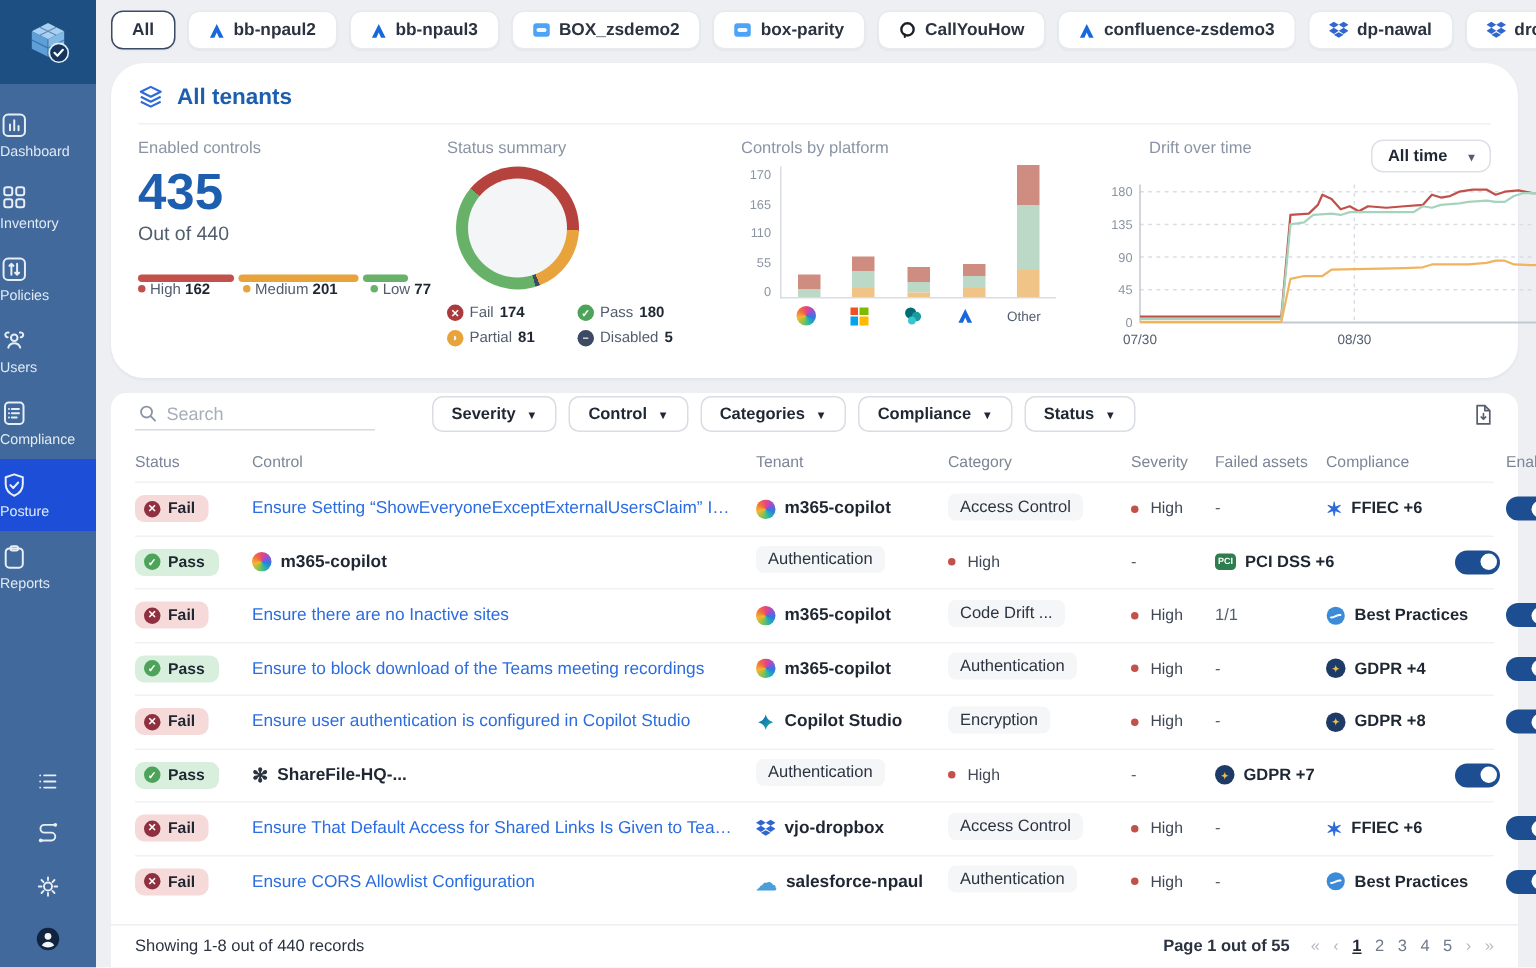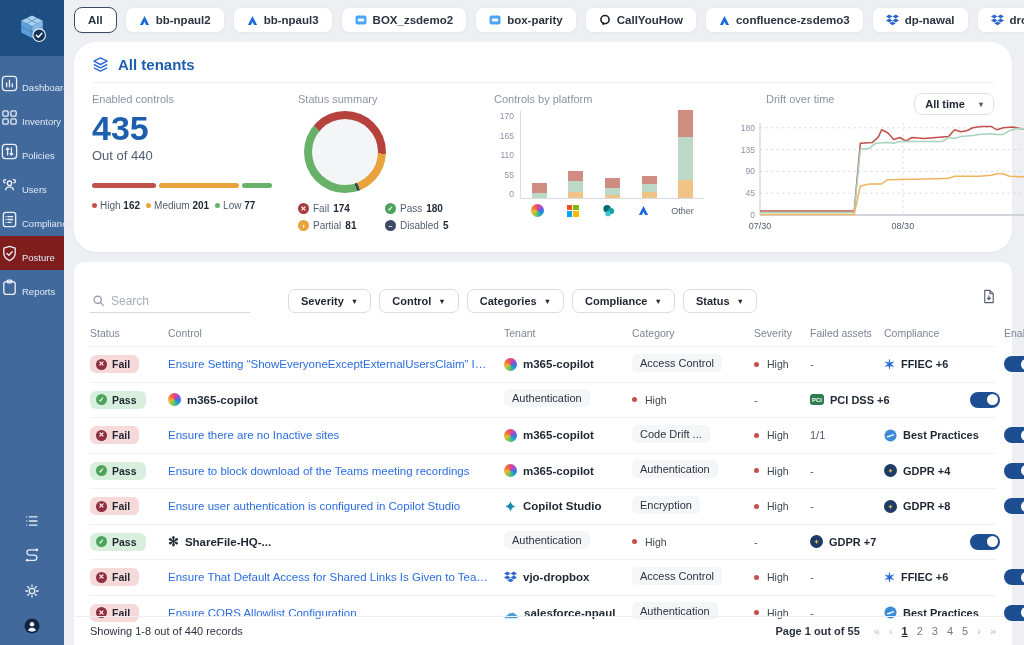--- a/index.html
+++ b/index.html
@@ -3,24 +3,24 @@
 <meta charset="utf-8">
 <style>
   * { margin:0; padding:0; box-sizing:border-box; }
   html,body { width:1024px; height:645px; overflow:hidden; }
   body { font-family:"Liberation Sans", sans-serif; background:#edeff3; display:flex; font-size:12px; color:#2b3340; }
 
   
   .sidebar { width:64px; background:#41699b; display:flex; flex-direction:column; align-items:center; flex-shrink:0; }
   .logo-wrap { width:64px; height:56px; background:#1d4f82; display:flex; align-items:center; justify-content:center; }
   .nav { display:flex; flex-direction:column; width:100%; margin-top:10px; }
-  .nav-item { width:100%; padding:8px 0 7px; display:flex; flex-direction:row; align-items:flex-end; gap:3px; cursor:pointer; }
+  .nav-item { width:100%; padding:8px 0 7px; display:flex; flex-direction:column; align-items:flex-start; gap:3px; cursor:pointer; }
   .nav-item svg { width:19px; height:19px; stroke:#e8eef6; stroke-width:1.4; fill:none; stroke-linecap:round; stroke-linejoin:round; }
   .nav-label { font-size:9.5px; color:#e1eaf5; }
-  .nav-item.active { background:#7f1d1d; }
+  .nav-item.active { background:#1d4ed8; }
   .side-bottom { margin-top:auto; display:flex; flex-direction:column; align-items:center; gap:17px; padding-bottom:10px; }
   .side-bottom svg { width:18px; height:18px; stroke:#e8eef6; stroke-width:1.4; fill:none; stroke-linecap:round; }
 
   
   .main { flex:1; display:flex; flex-direction:column; min-width:0; }
 
   
   .tabbar { display:flex; gap:8px; align-items:center; padding:7px 0 5px 10px; overflow:hidden; flex-shrink:0; }
   .tab { background:#fff; border:1px solid #e7eaee; border-radius:8px; padding:6px 13px; font-size:11.5px; font-weight:700; color:#2b3340; display:flex; align-items:center; gap:6px; white-space:nowrap; cursor:pointer; box-shadow:0 1px 1px rgba(20,40,80,.04); flex-shrink:0; }
   .tab.active { border:1.6px solid #3c4a63; }
@@ -31,21 +31,21 @@
   .ov-head { display:flex; align-items:center; gap:9px; padding:4px 0 9px; border-bottom:1px solid #eef0f3; }
   .ov-title { font-size:15px; font-weight:700; color:#1d5fae; }
   .panels { display:flex; gap:26px; padding-top:10px; }
   .p-label { font-size:11px; color:#8a94a3; margin-bottom:6px; }
 
   .panel-ec { width:180px; }
   .ec-value { font-size:34px; font-weight:700; color:#1d5fae; line-height:1.05; }
   .ec-sub { font-size:13px; color:#525d6e; margin-top:1px; }
   .ec-bar { display:flex; gap:3px; height:5px; margin-top:20px; }
   .ec-bar i { border-radius:3px; height:5px; display:block; }
-  .ec-legend { display:flex; gap:6px; margin-top:12px; font-size:10px; color:#525d6e; white-space:nowrap; }
+  .ec-legend { display:flex; gap:22px; font-size:10px; color:#525d6e; white-space:nowrap; }
   .dot { width:5px; height:5px; border-radius:50%; display:inline-block; margin-right:3px; vertical-align:1px; }
   .legend-num { font-weight:700; color:#1f2733; }
 
   .panel-ss { width:170px; }
   .donut { width:82px; height:82px; border-radius:50%; margin:4px 0 10px 6px; position:relative; }
   .donut::after { content:""; position:absolute; inset:8px; border-radius:50%; background:#f4f5f7; }
   .ss-legend { display:grid; grid-template-columns:1fr 1fr; gap:6px 4px; font-size:10px; color:#525d6e; }
   .ss-item { display:flex; align-items:center; gap:4px; white-space:nowrap; }
   .leg-ic { width:11px; height:11px; border-radius:50%; display:inline-flex; align-items:center; justify-content:center; color:#fff; font-size:7px; font-weight:700; flex-shrink:0; }
 
@@ -59,21 +59,21 @@
   .cp-icons > span { width:15px; display:flex; justify-content:center; font-size:9px; color:#525d6e; }
   .cp-other { width:auto !important; }
 
   .panel-dr { flex:1; min-width:0; }
   .dr-head { display:flex; justify-content:space-between; align-items:flex-start;margin-left:36px; }
   .range-pill { border:1px solid #dde1e7; border-radius:8px; padding:4px 10px; font-size:11px; font-weight:700; display:flex; gap:14px; align-items:center; cursor:pointer; color:#1f2733; }
   .range-pill .car { font-size:8px; color:#525d6e; }
 
   
   .tablecard { margin:10px 12px 0 10px; flex:1; display:flex; flex-direction:column; border-radius:10px 10px 0 0; background:#fff; min-height:0; }
-  .filters { display:flex; padding:27px 16px 8px; gap:10px; }
+  .filters { display:flex; align-items:center; padding:2px 16px 8px; gap:10px; }
   .search { display:flex; align-items:center; gap:6px; border-bottom:1px solid #d6dae0; width:160px; padding:3px 2px; }
   .search input { border:none; outline:none; font-size:12px; color:#2b3340; width:120px; background:transparent; font-family:inherit; }
   .search input::placeholder { color:#a7aeb9; }
   .fbtns { display:flex; gap:8px; margin-left:28px; }
   .fbtn { border:1px solid #d9dde3; border-radius:7px; background:#fff; padding:5px 12px; font-size:11px; font-weight:700; color:#1f2733; display:flex; align-items:center; gap:7px; cursor:pointer; }
   .fbtn .car { font-size:7.5px; color:#1f2733; }
   .export { margin-left:auto; cursor:pointer; display:flex; }
 
   .tbl { flex:1; padding:0 16px; min-height:0; }
   .trow { display:grid; grid-template-columns:78px 336px 128px 122px 56px 74px 120px 1fr; align-items:center; }

